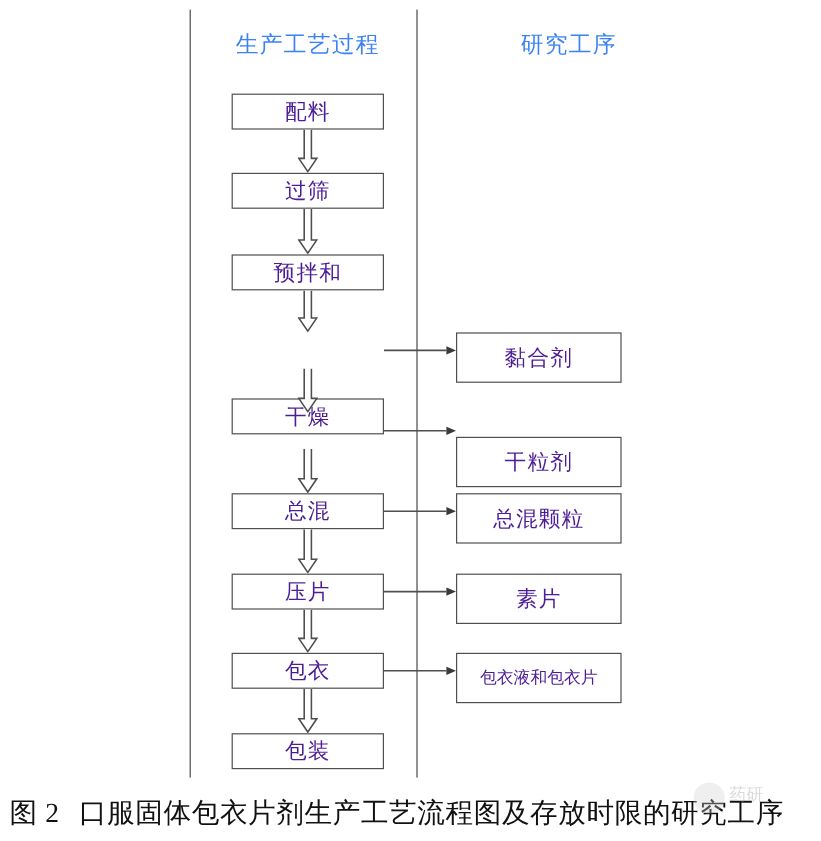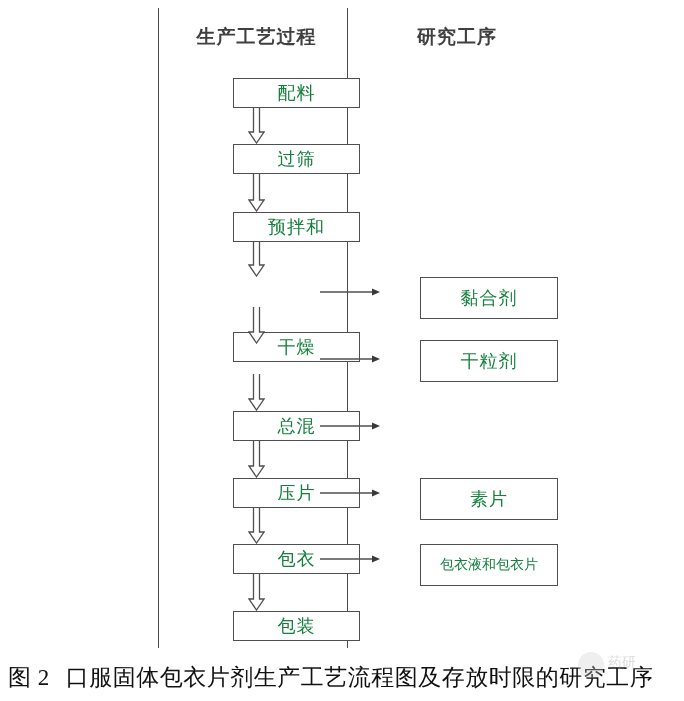--- a/index.html
+++ b/index.html
@@ -34,42 +34,40 @@
   }
   #divider-left  { left: 158px; }
   #divider-mid   { left: 347px; }
 
   
   .col-header {
     position: absolute;
     top: 24px;
     font-size: 19px;
     letter-spacing: 1px;
-    color: #404040;
+    color: #3b82f6;
     white-space: nowrap;
     text-align: center;
-    font-weight: bold;
   }
   #header-process  { left: 193px; width: 127px; }
-  #header-research { left: 388px; width: 138px; }
+  #header-research { left: 376px; width: 138px; text-align: right; }
 
   
   .node {
     position: absolute;
     box-sizing: border-box;
     border: 1.5px solid #4f4f4f;
     background: #ffffff;
     display: flex;
     align-items: center;
     justify-content: center;
     font-size: 18px;
     letter-spacing: 1px;
-    color: #15803d;
-    white-space: nowrap;
-    margin-left: 40px;
+    color: #4c1d95;
+    white-space: nowrap;
   }
   .node.left {
     left: 193px;
     width: 127px;
     height: 30px;
   }
   .node.right {
     left: 380px;
     width: 138px;
     height: 42px;
@@ -150,21 +148,22 @@
   <div class="node left" style="top:78px">配料</div>
   <div class="node left" style="top:144px">过筛</div>
   <div class="node left" style="top:212px">预拌和</div>
   <div class="node left" style="top:332px">干燥</div>
   <div class="node left" style="top:411px">总混</div>
   <div class="node left" style="top:478px">压片</div>
   <div class="node left" style="top:544px">包衣</div>
   <div class="node left" style="top:611px">包装</div>
 
   <div class="node right" style="top:277px">黏合剂</div>
-  <div class="node right" style="top:340px">干粒剂</div>
+  <div class="node right" style="top:364px">干粒剂</div>
+  <div class="node right" style="top:411px">总混颗粒</div>
   <div class="node right" style="top:478px">素片</div>
   <div class="node right tight" style="top:544px">包衣液和包衣片</div>
 
   <div class="block-arrow" style="top:108px; height:36px">
     <svg viewBox="0 0 17 36" preserveAspectRatio="none">
       <path d="M5.5 0 L5.5 24 L1 24 L8.5 35 L16 24 L11.5 24 L11.5 0" fill="#ffffff" stroke="#4f4f4f" stroke-width="1.3" stroke-linejoin="miter"></path>
     </svg>
   </div>
 
   <div class="block-arrow" style="top:174px; height:38px">

